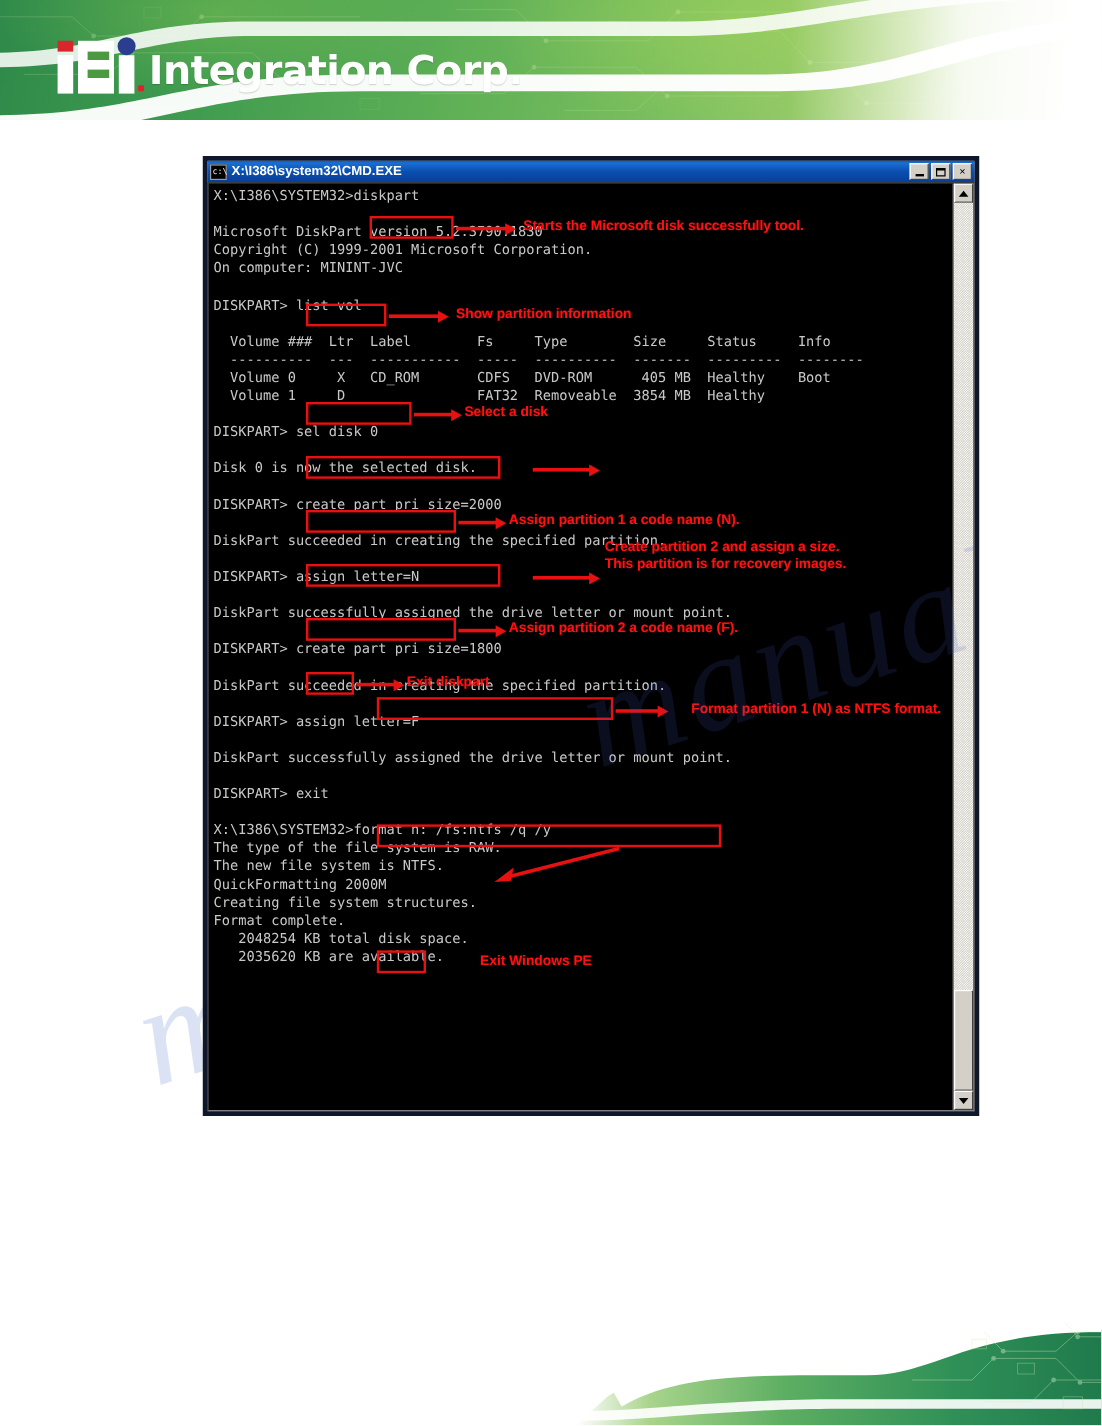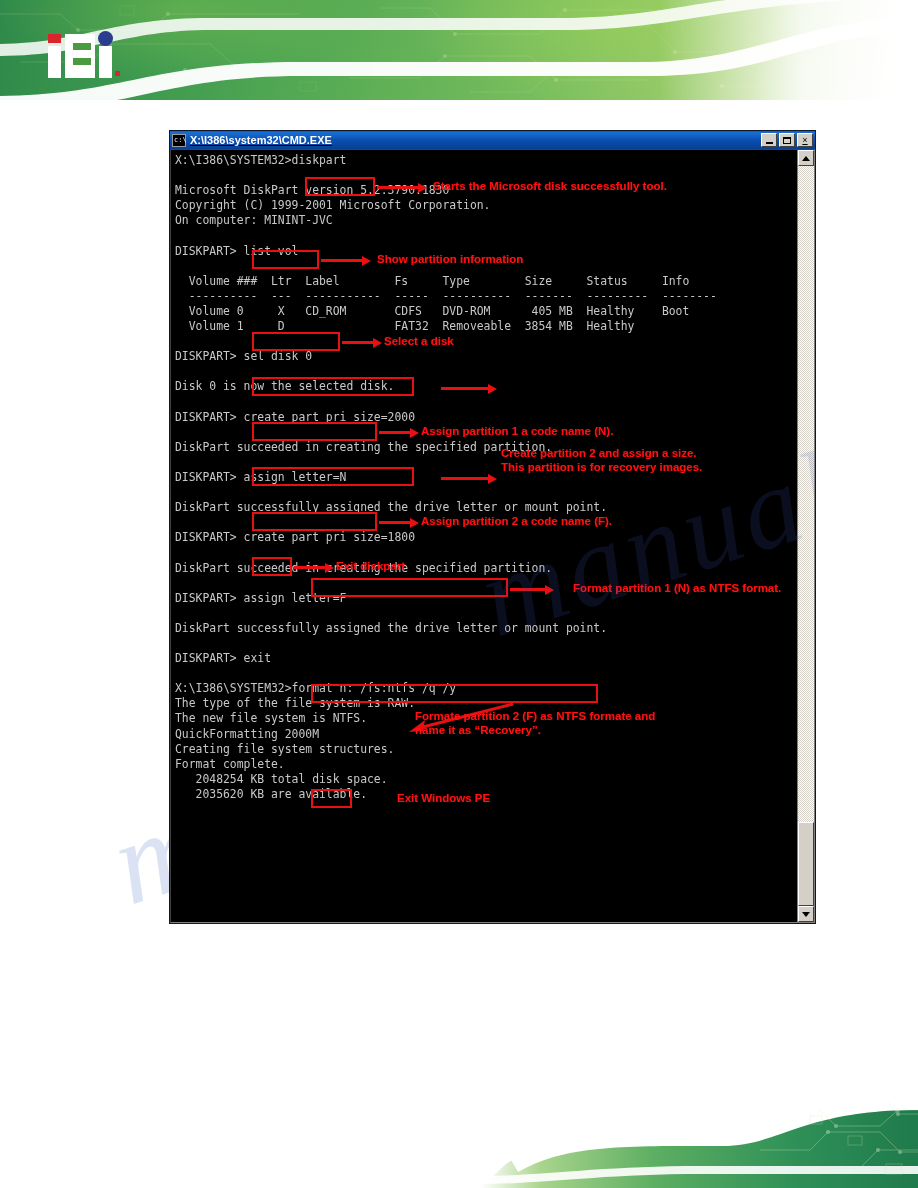--- a/index.html
+++ b/index.html
@@ -118,25 +118,24 @@
     color: #ffffff;
     line-height: 38px;
     text-shadow: 0 1px 1px rgba(0,0,0,0.18);
   }
 
   
   .cmd-window {
     position: absolute;
     left: 169px; top: 130px;
     width: 647px;
-    border: 1px solid #0f172a;
+    border: 4px solid #0f172a;
     box-sizing: border-box;
     background: #d4d0c8;
     z-index: 4;
-    text-decoration: underline;
   }
   .cmd-titlebar {
     height: 18px;
     background: linear-gradient(180deg, #0a5fc4 0%, #1a6fd4 10%, #0a4fb0 50%, #083f96 100%);
     display: flex;
     align-items: center;
     padding: 0 2px 0 2px;
     box-sizing: border-box;
   }
   .cmd-icon {
@@ -398,20 +397,21 @@
   <div class="logo-mark">
     <div class="lm-i1-cap"></div>
     <div class="lm-i1"></div>
     <div class="lm-E"></div>
     <div class="lm-E-slot1"></div>
     <div class="lm-E-slot2"></div>
     <div class="lm-i2"></div>
     <div class="lm-dot"></div>
     <div class="lm-period"></div>
   </div>
+  <div class="logo-word">Integration Corp.</div>
 </div>
 
 <div class="cmd-window">
 
   <div class="cmd-titlebar">
     <div class="cmd-icon"></div>
     <div class="cmd-title-text">X:\I386\system32\CMD.EXE</div>
     <div class="cmd-btns">
       <div class="cmd-btn">
           <span class="gl glyph-min"></span>
@@ -465,22 +465,20 @@
 
       <div class="hl-box" style="left:140px; top:428px; width:197px; height:19px;"></div>
       <div class="arrow" style="left:339px; top:438px; width:36px;"></div>
       <div class="anno-text" style="left:402px; top:432px;">Format partition 1 (N) as NTFS format.</div>
 
       <div class="hl-box" style="left:140px; top:534px; width:287px; height:19px;"></div>
       <svg class="arrow-diag" style="left:232px; top:552px; width:120px; height:32px;" viewBox="0 0 120 32">
         <path d="M110 2 L16 26" stroke="#e81010" stroke-width="3" fill="none"></path>
         <path d="M6 30 L22 18 L20 29 Z" fill="#e81010"></path>
       </svg>
-      <div class="anno-text" style="left:244px; top:560px;">Formate partition 2 (F) as NTFS formate and
-name it as “Recovery”.</div>
 
       <div class="hl-box" style="left:140px; top:639px; width:41px; height:19px;"></div>
 
       <div class="anno-text" style="left:226px; top:642px;">Exit Windows PE</div>
 
     </div>
 
     <div class="vscroll">
       <div class="vs-btn">
         <span class="vs-arrow-up"></span>

